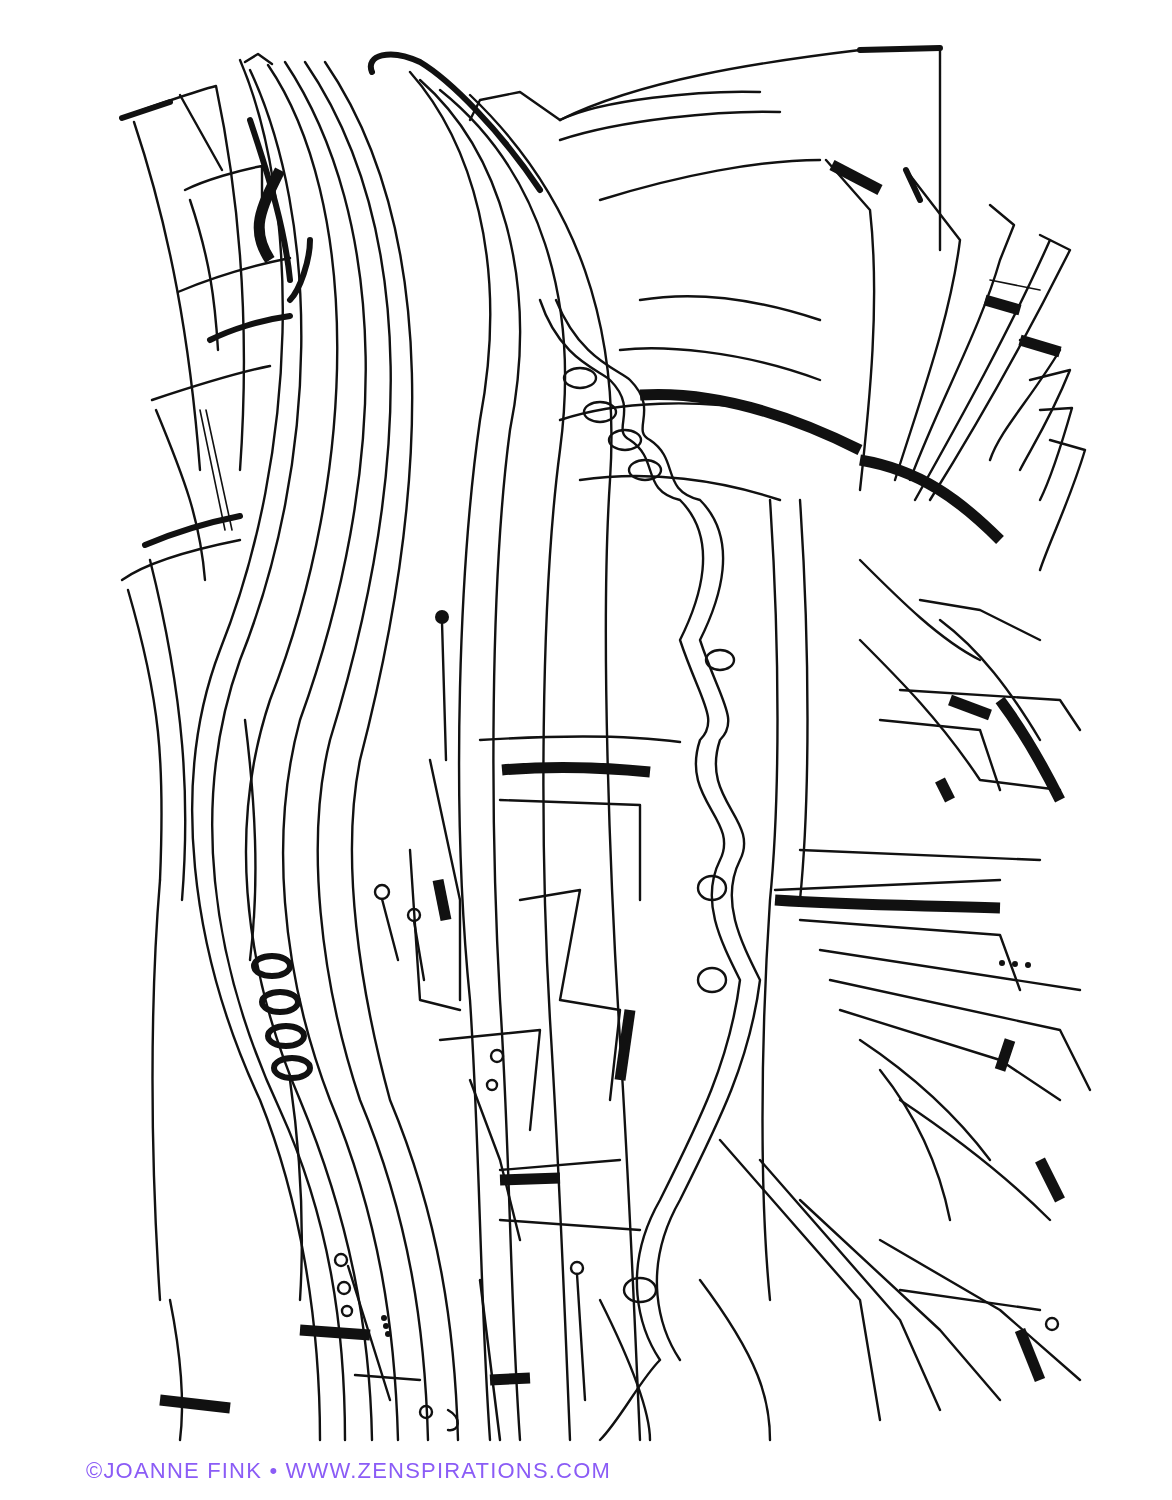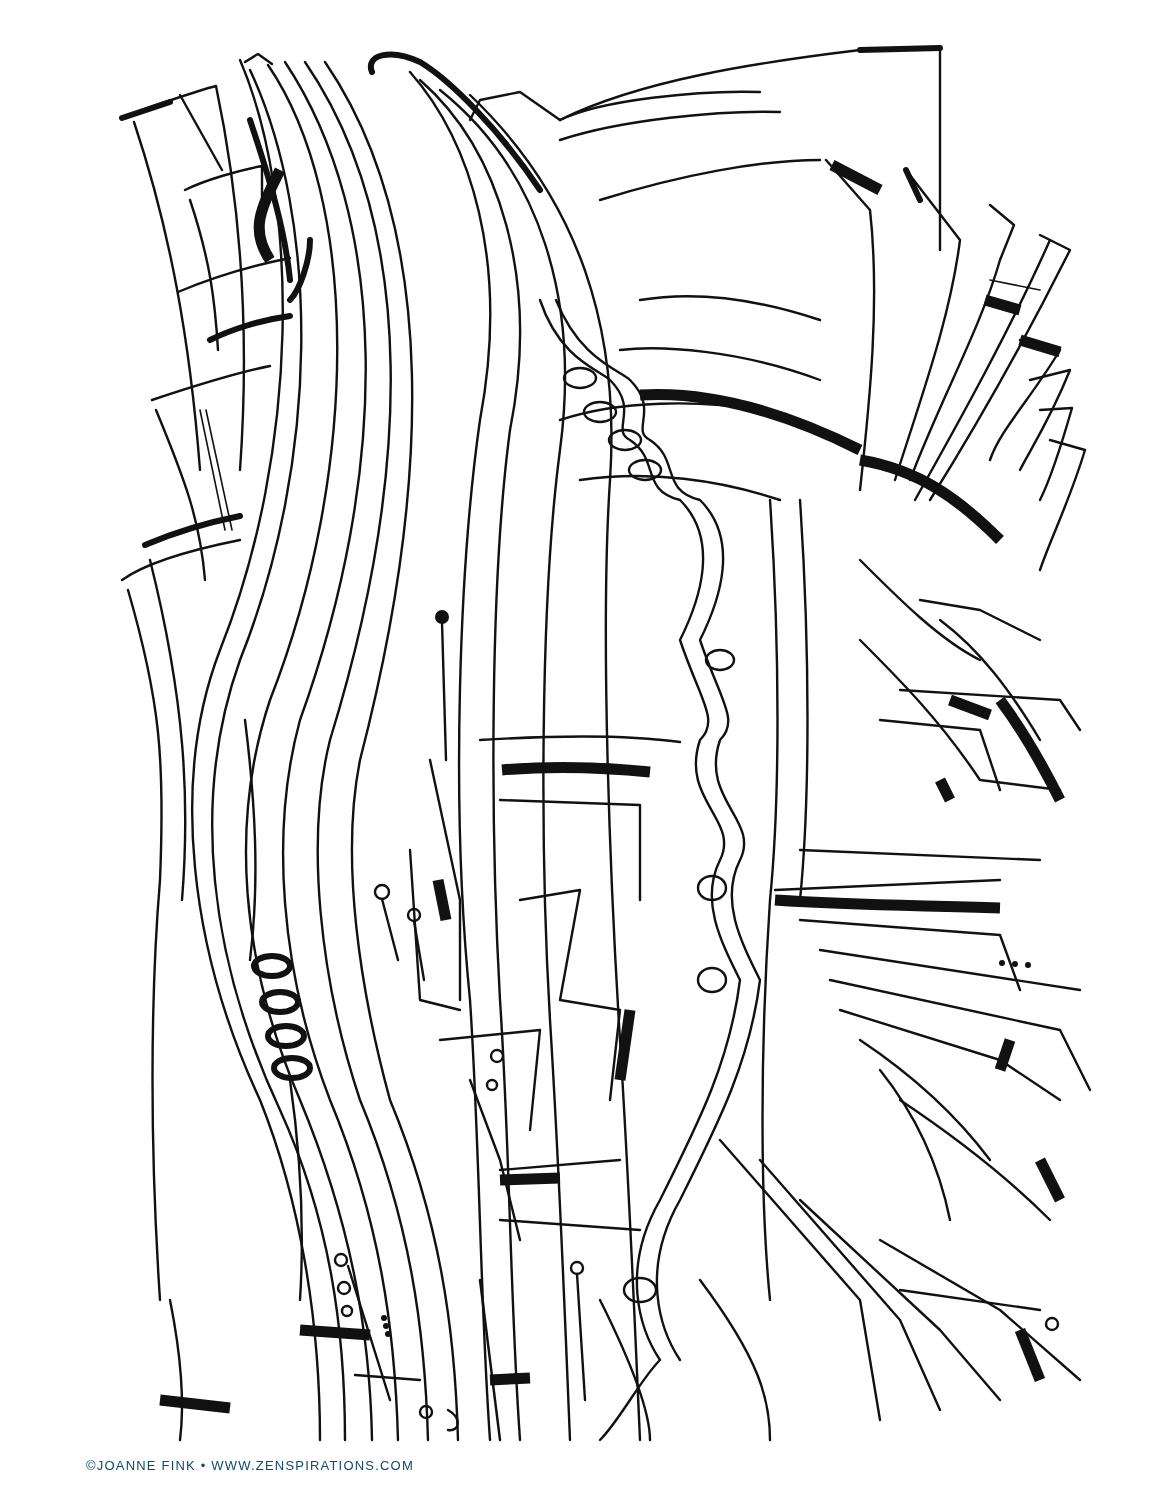--- a/index.html
+++ b/index.html
@@ -7,21 +7,21 @@
     .page { position: absolute; left: 0; top: 0; width: 1172px; height: 1500px; background: #ffffff; }
     svg.art { position: absolute; left: 0; top: 0; width: 1172px; height: 1500px; }
     .ln { fill: none; stroke: #111111; stroke-width: 2.4; stroke-linecap: round; stroke-linejoin: round; }
     .ln-thin { fill: none; stroke: #111111; stroke-width: 1.6; stroke-linecap: round; stroke-linejoin: round; }
     .ln-bold { fill: none; stroke: #111111; stroke-width: 6; stroke-linecap: round; }
     .ln-heavy { fill: none; stroke: #111111; stroke-width: 11; stroke-linecap: butt; }
     .fill { fill: #111111; stroke: none; }
     .credit {
       position: absolute; left: 86px; top: 1458px;
       font-family: "Liberation Sans", sans-serif;
-      font-size: 13px; letter-spacing: 1.2px; color: #0c4a6e;
+      font-size: 22px; letter-spacing: 1.2px; color: #8b5cf6;
       font-variant: small-caps; text-transform: uppercase;
     }
   </style>
 </head>
 <body>
 
 <div class="page">
   <svg class="art" viewBox="0 0 1172 1500">
 
     <g>

